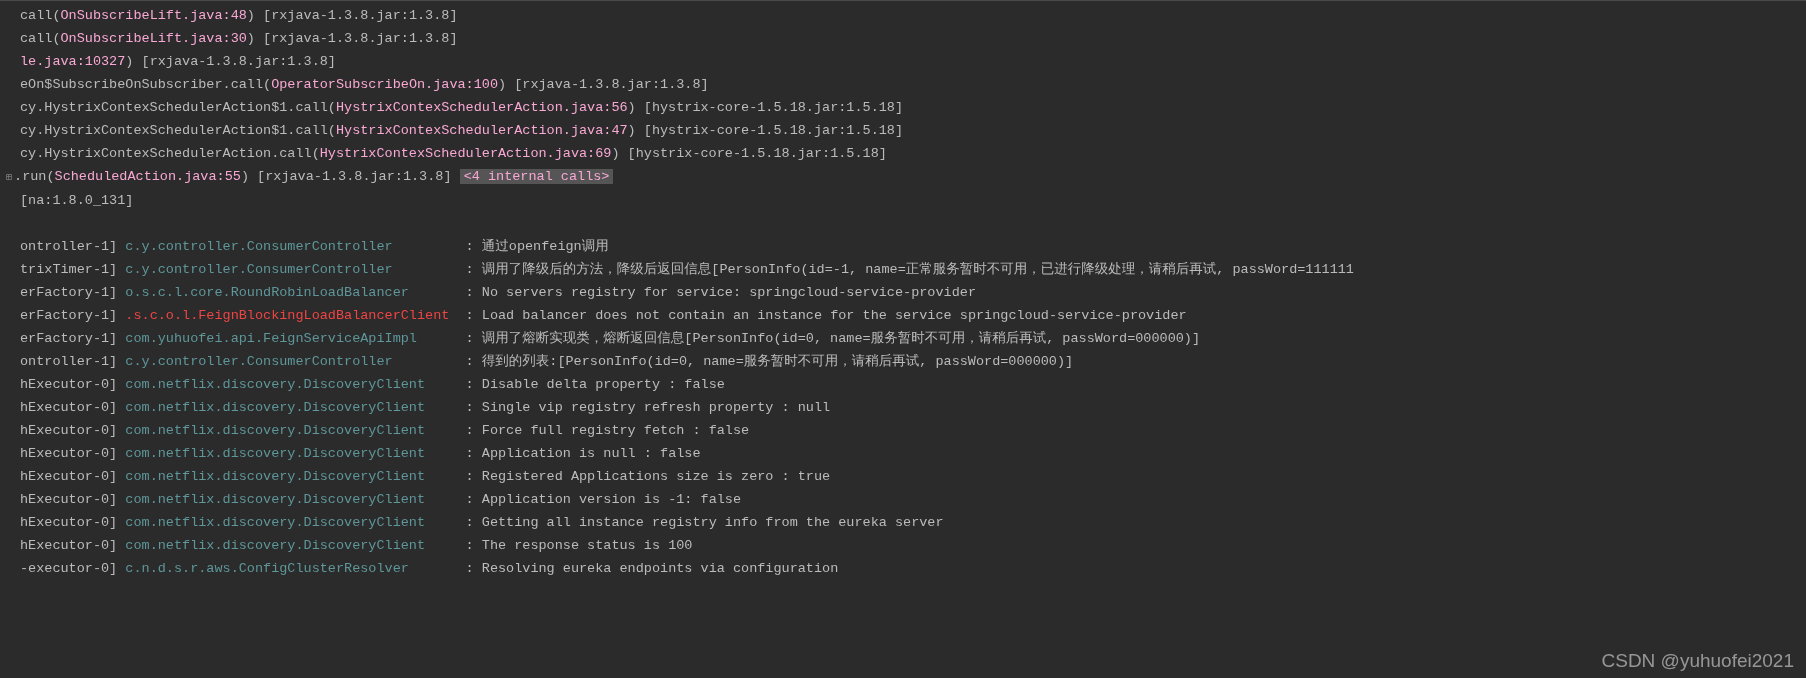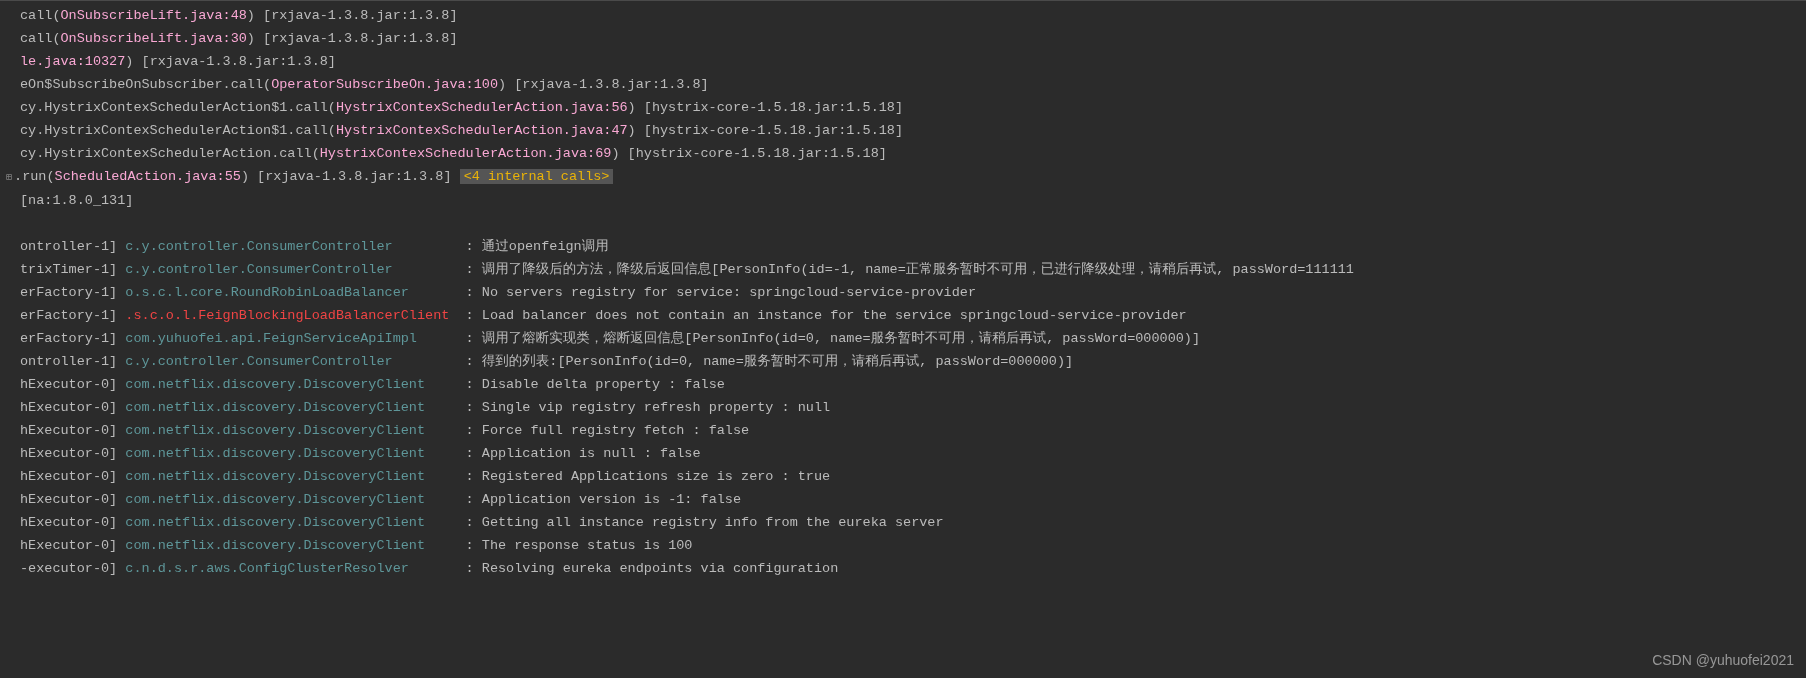--- a/index.html
+++ b/index.html
@@ -25,36 +25,36 @@
     color: #f9a8d4;
   }
   .logger {
     color: #5e9699;
   }
   .yellow-logger {
     color: #ef4444;
   }
   .badge {
     background: #555555;
-    color: #eab308;
+    color: #f9a8d4;
     padding: 0 4px;
     border-radius: 0px;
   }
   .toggle {
     color: #808080;
     font-size: 10px;
     margin-right: 2px;
   }
   .watermark {
     position: fixed;
     bottom: 6px;
     right: 12px;
     color: #d0d0d0;
     font-family: Arial, sans-serif;
-    font-size: 14px;
+    font-size: 19px;
     opacity: 0.65;
   }
   .hr-top {
     border-top: 1px solid #4a4a4a;
     margin: 0;
   }
 </style>
 </head>
 <body>
 <div class="hr-top"></div>

